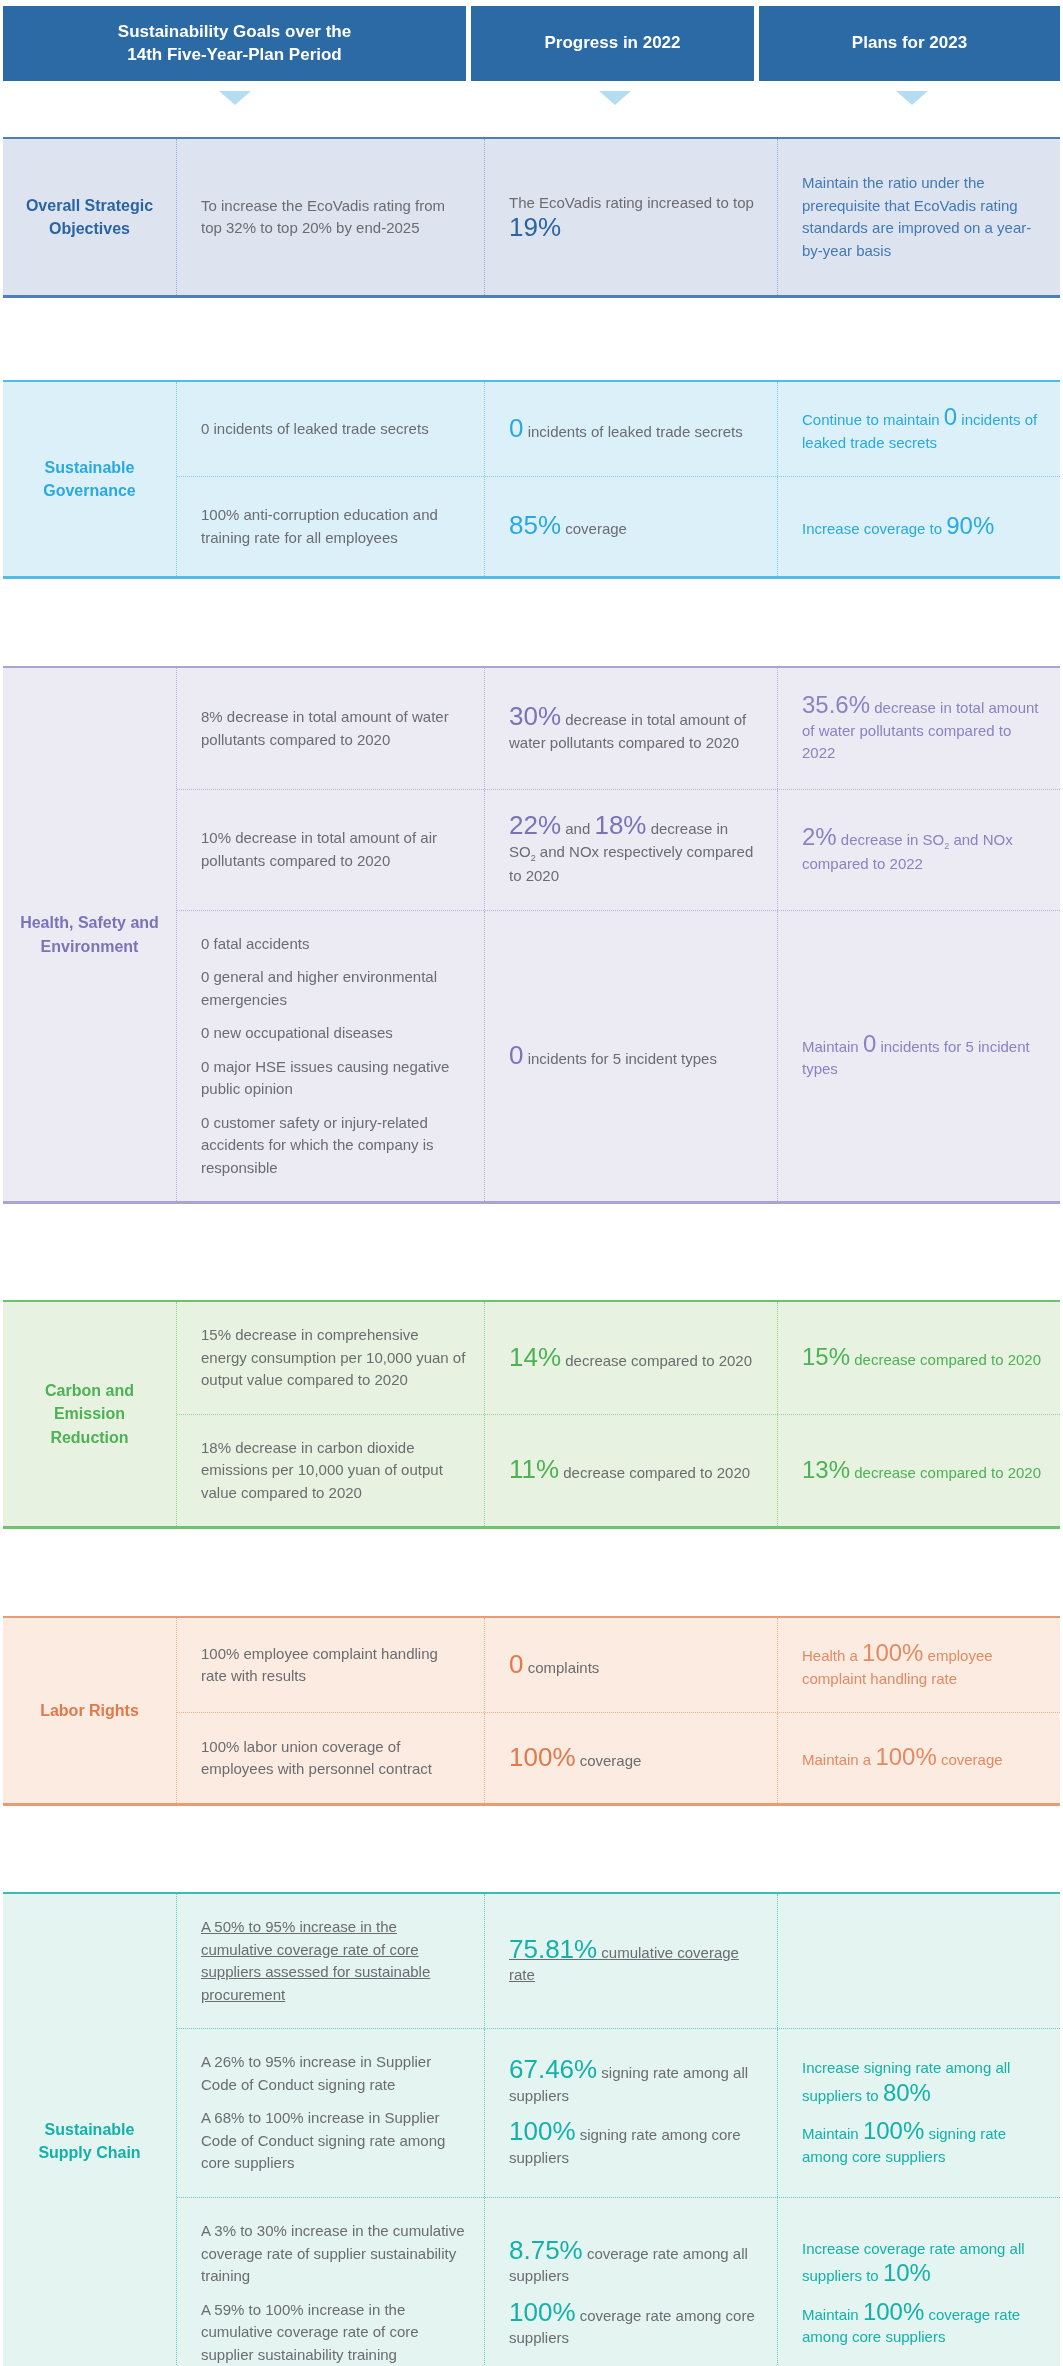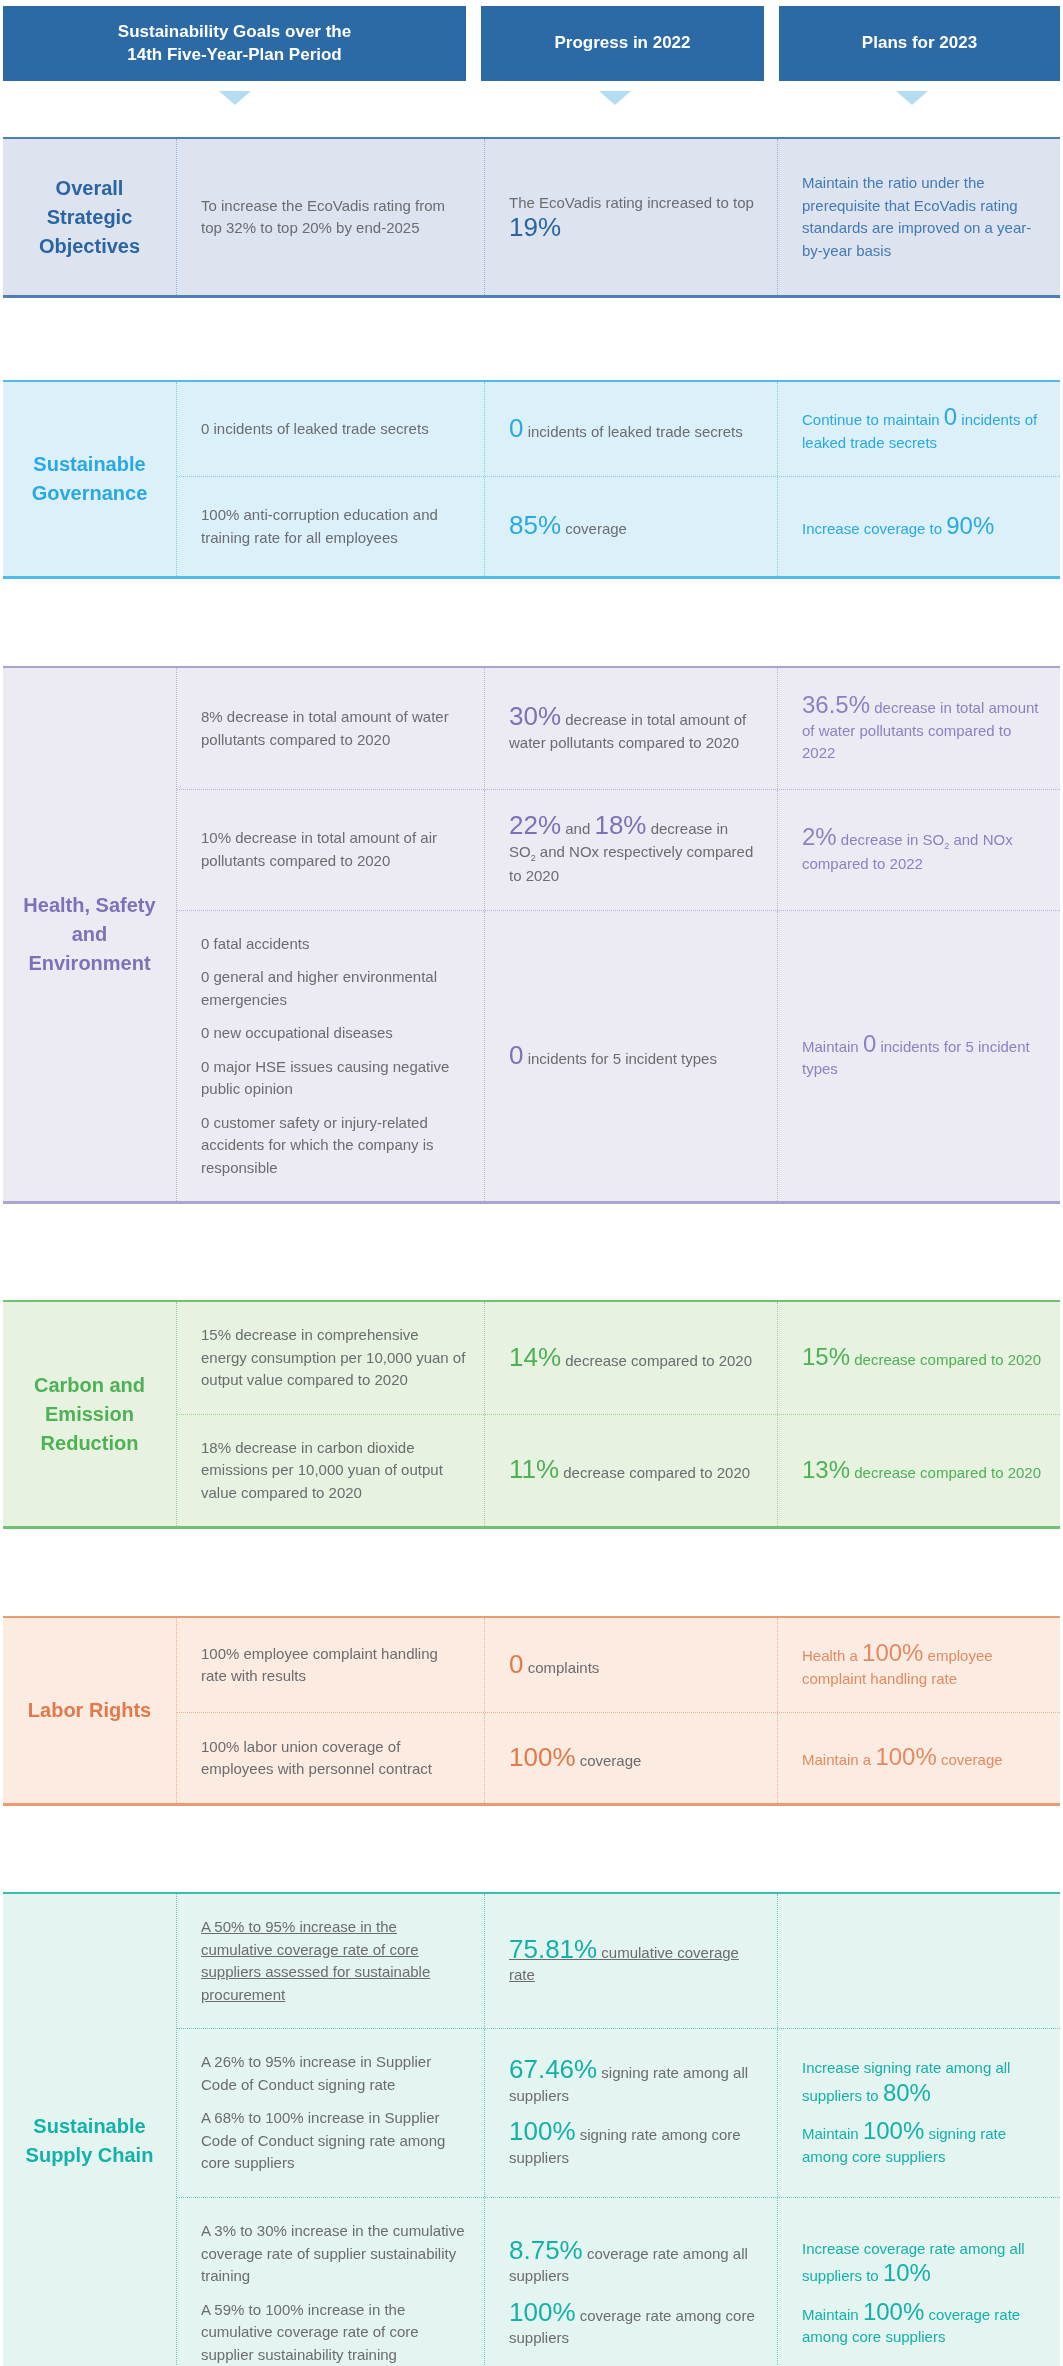--- a/index.html
+++ b/index.html
@@ -4,21 +4,21 @@
 <style>
   * { margin:0; padding:0; box-sizing:border-box; }
   html,body { background:#ffffff; }
   body {
     width:1063px;
     font-family:"Liberation Sans","DejaVu Sans",sans-serif;
     padding:6px 3px 4px 3px;
     color:#6b6c70;
   }
   
-  .hdr { display:flex; gap:15px; height:75px; }
+  .hdr { display:flex; gap:5px; height:75px; }
   .hdr-cell {
     background:var(--hdrbg); color:#ffffff;
     display:flex; align-items:center; justify-content:center;
     text-align:center; font-weight:bold; font-size:17px; line-height:1.35;
     white-space:pre-line;
   }
   .hdr-cell.c1 { width:463px; }
   .hdr-cell.c2 { width:283px; }
   .hdr-cell.c3 { flex:1; }
   
@@ -33,21 +33,21 @@
   .sec {
     display:flex;
     background:var(--bg);
     border-top:2px solid var(--border);
     border-bottom:3px solid var(--border);
   }
   .label-cell {
     flex:0 0 174px; width:174px;
     display:flex; align-items:center; justify-content:center;
     text-align:center; padding:10px 16px;
-    font-weight:bold; font-size:20px; line-height:1.45;
+    font-weight:bold; font-size:16px; line-height:1.45;
     color:var(--accent);
     border-right:1px dotted var(--divider);
   }
   .rows { flex:1; display:flex; flex-direction:column; }
   .row { display:flex; }
   .row + .row { border-top:1px dotted var(--divider); }
   .cell {
     padding:22px 18px 22px 24px;
     display:flex; flex-direction:column; justify-content:center;
     font-size:15px; line-height:1.5; gap:11px;
@@ -123,21 +123,21 @@
       <div class="label-cell">Health, Safety and Environment</div>
       <div class="rows">
         <div class="row" style="min-height: 121px;">
           <div class="cell goal">
             <div class="para"><span>8% decrease in total amount of water pollutants compared to 2020</span></div>
           </div>
           <div class="cell progress">
             <div class="para"><span class="big">30%</span><span> decrease in total amount of water pollutants compared to 2020</span></div>
           </div>
           <div class="cell plans">
-            <div class="para"><span class="big">36.5%</span><span> decrease in total amount of water pollutants compared to 2022</span></div>
+            <div class="para"><span class="big">35.6%</span><span> decrease in total amount of water pollutants compared to 2022</span></div>
           </div>
         </div>
         <div class="row" style="min-height: 120px;">
           <div class="cell goal">
             <div class="para"><span>10% decrease in total amount of air pollutants compared to 2020</span></div>
           </div>
           <div class="cell progress">
             <div class="para"><span class="big">22%</span><span> and </span><span class="big">18%</span><span> decrease in SO</span><sub>2</sub><span> and NOx respectively compared to 2020</span></div>
           </div>
           <div class="cell plans">

